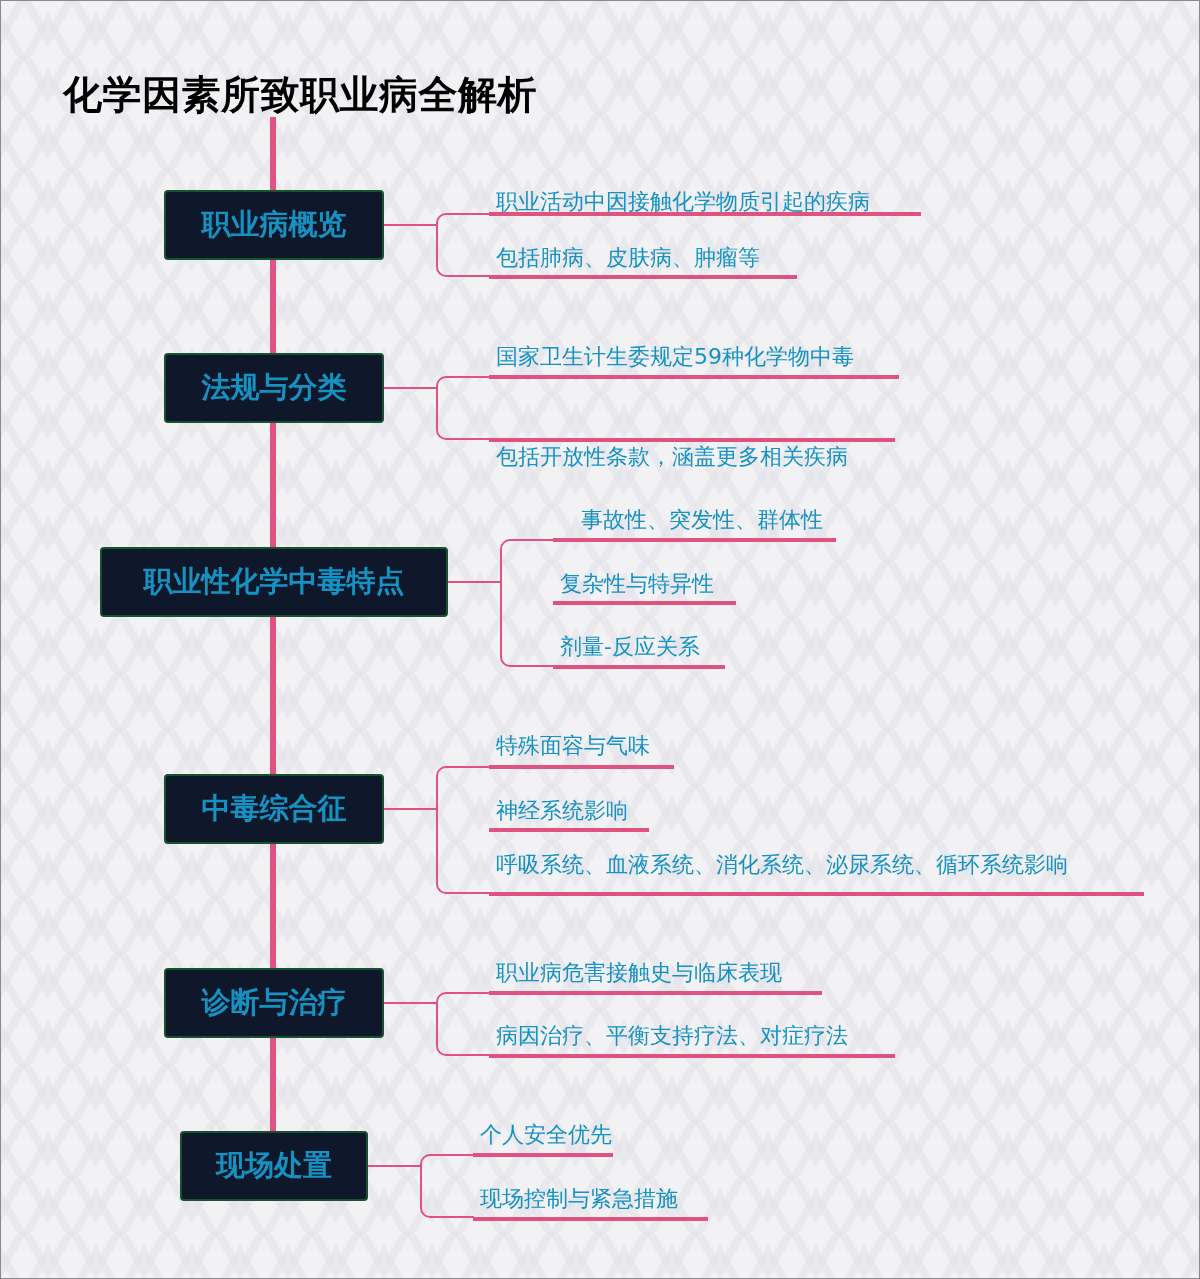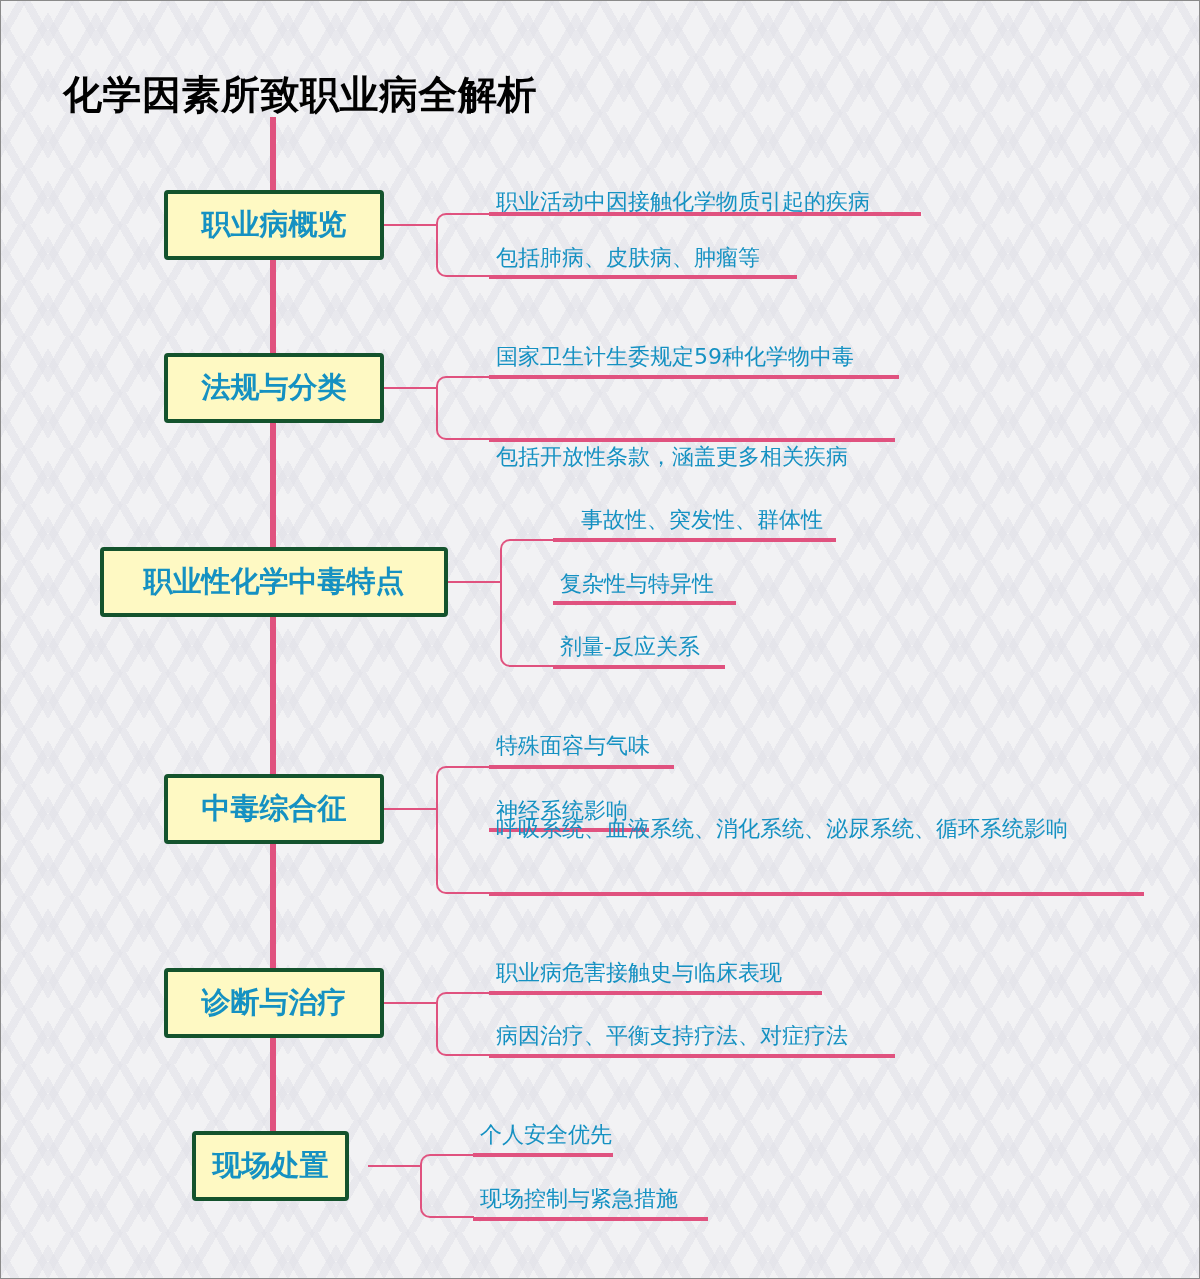--- a/index.html
+++ b/index.html
@@ -10,21 +10,21 @@
     background-image:
       repeating-linear-gradient(60deg, transparent 0 14px, rgba(225,225,232,0.55) 14px 22px, transparent 22px 32px),
       repeating-linear-gradient(-60deg, transparent 0 14px, rgba(225,225,232,0.55) 14px 22px, transparent 22px 32px);
     background-size: 48px 56px;
   }
   .frame { position: absolute; left: 0; top: 0; width: 1198px; height: 1277px; border: 1px solid #8a8a8a; }
   .title { position: absolute; left: 63px; top: 68px; font-size: 39px; font-weight: bold; color: #000000; letter-spacing: 0.5px; white-space: nowrap; font-family: Liberation Serif, serif; }
   .spine { position: absolute; left: 270px; top: 117px; width: 6px; height: 1015px; background: #e0527f; }
   .node {
     position: absolute; box-sizing: border-box; height: 70px;
-    border: 4px solid #14532d; border-radius: 4px; background: #fef9c3;
+    border: 2px solid #14532d; border-radius: 4px; background: #0f172a;
     display: flex; align-items: center; justify-content: center;
     font-size: 29px; font-weight: bold; color: #1591c2; white-space: nowrap;
   }
   .hline { position: absolute; height: 2px; background: #e0527f; }
   .bracket { position: absolute; border: 2px solid #e0527f; border-right: none; border-radius: 10px 0 0 10px; box-sizing: border-box; }
   .leaf { position: absolute; font-size: 22px; color: #1591c2; white-space: nowrap; }
   .uline { position: absolute; height: 4px; background: #e0527f; }
 </style>
 </head>
 <body>
@@ -61,30 +61,30 @@
 <div class="leaf" style="left:560px; top:632px;">剂量-反应关系</div>
 <div class="uline" style="left:553px; top:665px; width:172px;"></div>
 
 <div class="node" style="left:164px; top:774px; width:220px;">中毒综合征</div>
 <div class="hline" style="left:384px; top:808px; width:52px;"></div>
 <div class="bracket" style="left:436px; top:766px; width:54px; height:128px;"></div>
 <div class="leaf" style="left:496px; top:731px;">特殊面容与气味</div>
 <div class="uline" style="left:489px; top:765px; width:185px;"></div>
 <div class="leaf" style="left:496px; top:796px;">神经系统影响</div>
 <div class="uline" style="left:489px; top:828px; width:160px;"></div>
-<div class="leaf" style="left:496px; top:814px;">呼吸系统、血液系统、消化系统、泌尿系统、循环系统影响</div>
+<div class="leaf" style="left:496px; top:850px;">呼吸系统、血液系统、消化系统、泌尿系统、循环系统影响</div>
 <div class="uline" style="left:489px; top:892px; width:655px;"></div>
 
 <div class="node" style="left:164px; top:968px; width:220px;">诊断与治疗</div>
 <div class="hline" style="left:384px; top:1002px; width:52px;"></div>
 <div class="bracket" style="left:436px; top:992px; width:54px; height:64px;"></div>
 <div class="leaf" style="left:496px; top:958px;">职业病危害接触史与临床表现</div>
 <div class="uline" style="left:489px; top:991px; width:333px;"></div>
 <div class="leaf" style="left:496px; top:1021px;">病因治疗、平衡支持疗法、对症疗法</div>
 <div class="uline" style="left:489px; top:1054px; width:406px;"></div>
 
-<div class="node" style="left:180px; top:1131px; width:157px;margin-left:12px;">现场处置</div>
+<div class="node" style="left:180px; top:1131px; width:188px;">现场处置</div>
 <div class="hline" style="left:368px; top:1165px; width:52px;"></div>
 <div class="bracket" style="left:420px; top:1154px; width:54px; height:64px;"></div>
 <div class="leaf" style="left:480px; top:1120px;">个人安全优先</div>
 <div class="uline" style="left:473px; top:1153px; width:140px;"></div>
 <div class="leaf" style="left:480px; top:1184px;">现场控制与紧急措施</div>
 <div class="uline" style="left:473px; top:1217px; width:235px;"></div>
 
 </body></html>

